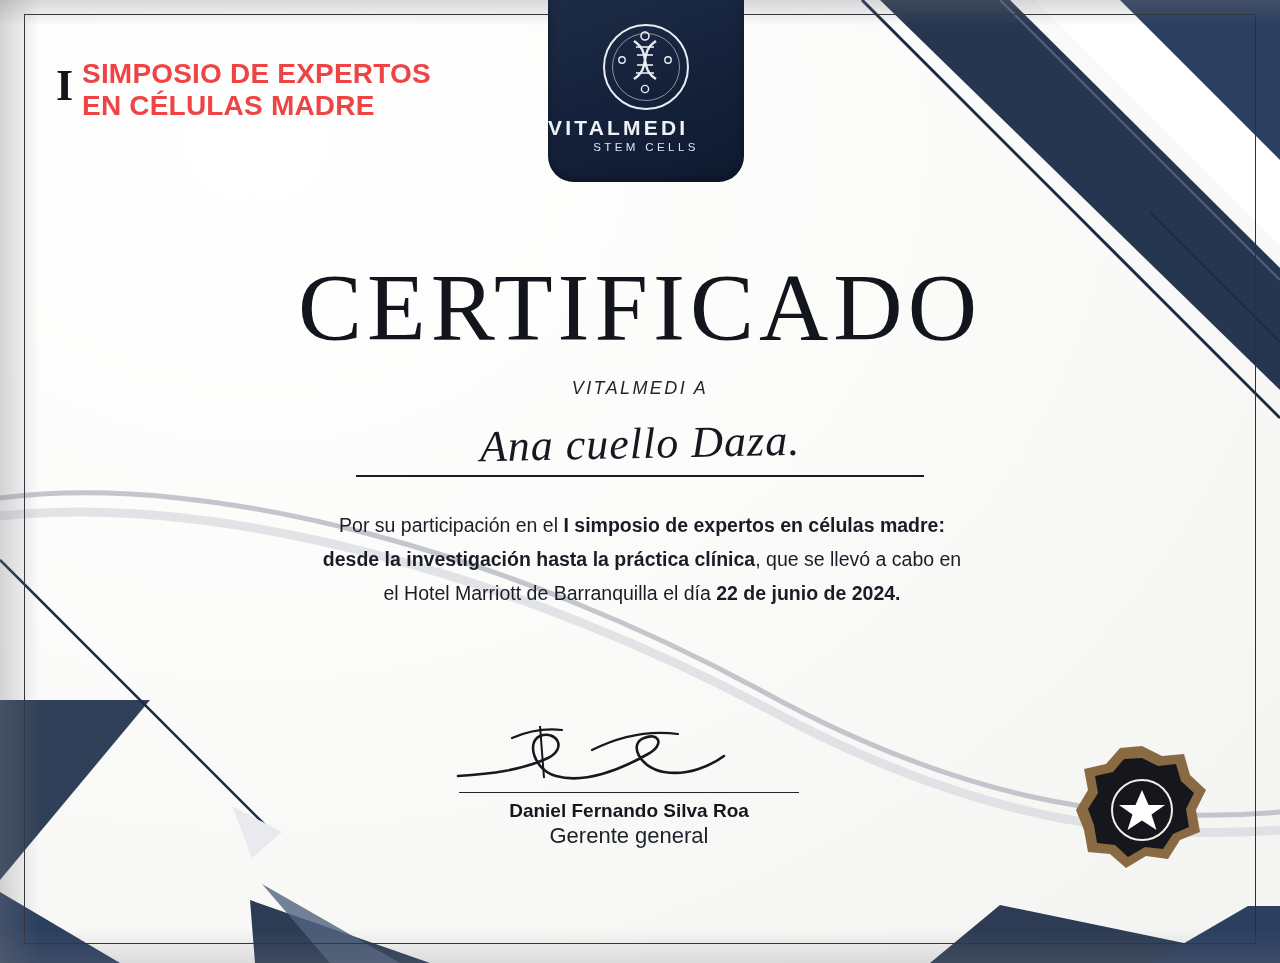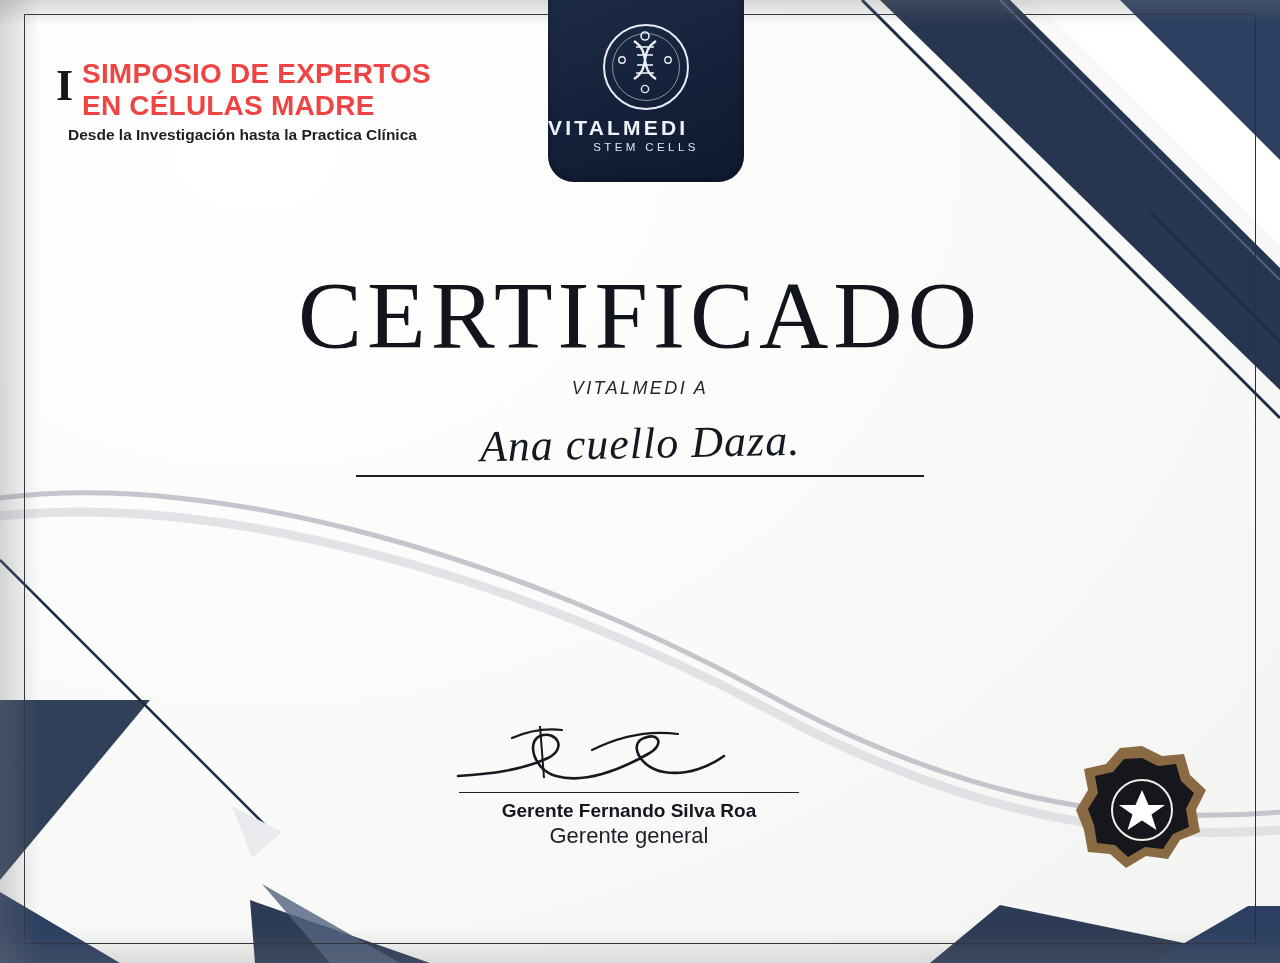--- a/index.html
+++ b/index.html
@@ -139,21 +139,21 @@
     font-family: "Liberation Sans", sans-serif;
     font-size: 11.5px;
     font-weight: 400;
     letter-spacing: 3.4px;
   }
 
   
   .cert-word {
     position: absolute;
     left: 0; right: 0;
-    top: 268px;
+    top: 260px;
     text-align: center;
     font-family: "Liberation Serif", serif;
     font-size: 96px;
     font-weight: 400;
     letter-spacing: 5px;
     color: #12151c;
     line-height: 1;
   }
   .awarded-to {
     position: absolute;
@@ -280,21 +280,20 @@
 
   <div class="inner-frame"></div>
   <div class="scan-shadow-left"></div>
   <div class="scan-shadow-top"></div>
   <div class="scan-shadow-bottom"></div>
 
   <div class="header-title">
     <div class="roman-one">I</div>
     <div class="htitle-l1">SIMPOSIO DE EXPERTOS</div>
     <div class="htitle-l2">EN CÉLULAS MADRE</div>
-    <div class="htitle-sub">Desde la Investigación hasta la Practica Clínica</div>
   </div>
 
   <div class="logo-badge">
     <div class="logo-ring">
       <svg width="78" height="78" viewBox="0 0 78 78" style="position:absolute;left:1px;top:1px;">
         <path d="M28,14 C46,26 32,40 50,52 M50,14 C32,26 46,40 28,52" fill="none" stroke="#e9edf3" stroke-width="2.4"></path>
         <line x1="30" y1="20" x2="48" y2="20" stroke="#e9edf3" stroke-width="1.6"></line>
         <line x1="31" y1="28" x2="47" y2="28" stroke="#e9edf3" stroke-width="1.6"></line>
         <line x1="31" y1="38" x2="47" y2="38" stroke="#e9edf3" stroke-width="1.6"></line>
         <line x1="30" y1="46" x2="48" y2="46" stroke="#e9edf3" stroke-width="1.6"></line>
@@ -306,29 +305,32 @@
     </div>
     <div class="logo-wordmark">VITALMEDI</div>
     <div class="logo-subword">STEM CELLS</div>
   </div>
 
   <div class="cert-word">CERTIFICADO</div>
   <div class="awarded-to">VITALMEDI A</div>
   <div class="recipient">Ana cuello Daza.</div>
   <div class="recipient-rule"></div>
 
+  <div class="body-text">
+    <span>Por su participación en el </span><b>I simposio de expertos en células madre: desde la investigación hasta la práctica clínica</b><span>, que se llevó a cabo en el Hotel Marriott de Barranquilla el día </span><b>22 de junio de 2024.</b>
+  </div>
 
   <svg class="sig-scribble" viewBox="0 0 300 86">
     <path d="M6,62 C40,60 70,56 96,44 C116,34 104,16 88,22 C74,28 82,56 104,62 C132,70 168,56 196,40 C214,30 206,18 192,24 C176,30 188,54 212,58 C236,62 258,52 272,42" fill="none" stroke="#15181f" stroke-width="2.6" stroke-linecap="round"></path>
     <path d="M60,24 C74,18 92,14 110,16" fill="none" stroke="#15181f" stroke-width="2.2" stroke-linecap="round"></path>
     <path d="M88,12 L92,64" fill="none" stroke="#15181f" stroke-width="2"></path>
     <path d="M140,36 C168,22 196,16 226,20" fill="none" stroke="#15181f" stroke-width="2.2" stroke-linecap="round"></path>
   </svg>
   <div class="signature-line"></div>
-  <div class="signer-name">Gerente Fernando Silva Roa</div>
+  <div class="signer-name">Daniel Fernando Silva Roa</div>
   <div class="signer-role">Gerente general</div>
 
   <svg class="seal" viewBox="0 0 132 138">
     <polygon points="66,4 86,14 108,12 114,33 130,48 120,68 124,90 104,98 92,117 70,114 50,126 34,112 12,110 8,88 0,68 12,48 8,27 30,22 44,6" fill="#8a6a43"></polygon>
     <polygon points="66,16 82,24 100,22 105,39 118,51 110,67 113,85 97,92 87,107 69,105 52,115 39,103 21,101 18,83 12,67 22,51 19,34 37,30 48,17" fill="#15171d"></polygon>
     <circle cx="66" cy="68" r="30" fill="none" stroke="#f2efe9" stroke-width="2"></circle>
     <polygon points="66,48 72.5,63 89,63 75.5,72.5 80.5,88 66,78.5 51.5,88 56.5,72.5 43,63 59.5,63" fill="#ffffff"></polygon>
   </svg>
 
 </div>

